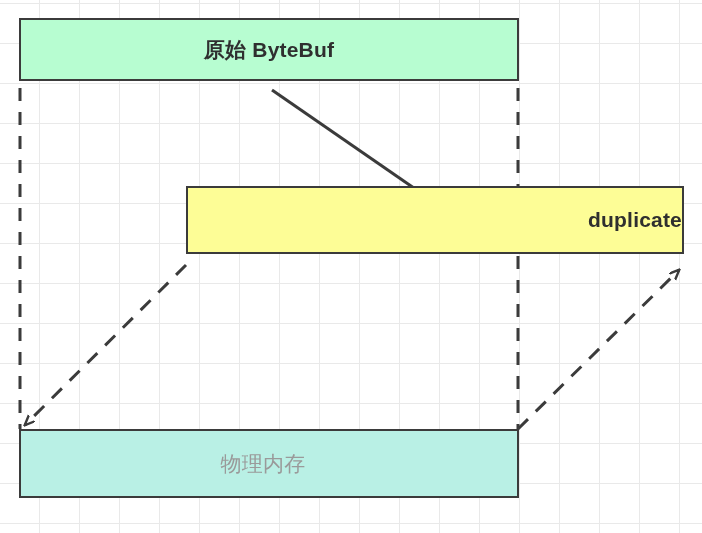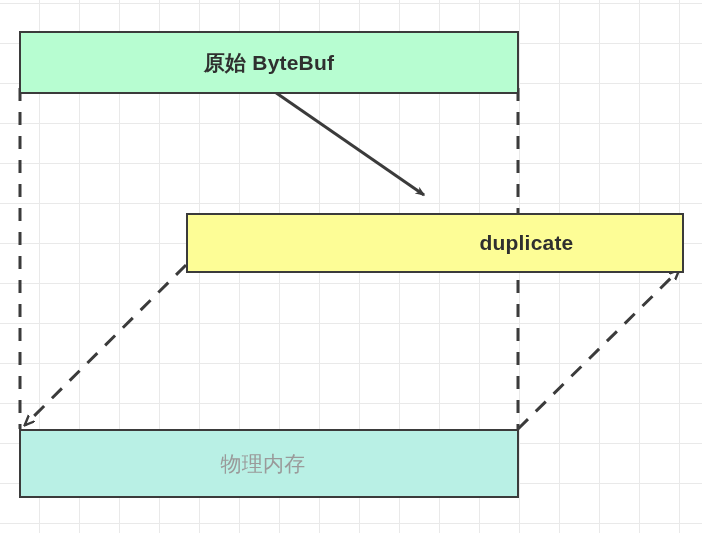--- a/index.html
+++ b/index.html
@@ -35,36 +35,36 @@
     align-items: center;
     justify-content: center;
   }
   .node-label {
     font-size: 21px;
     letter-spacing: 0.2px;
     white-space: nowrap;
   }
   #node-original {
     left: 19px;
-    top: 31px;
+    top: 18px;
     width: 500px;
     height: 63px;
     background: #b7fdd1;
   }
   #node-original .node-label {
     font-weight: bold;
     color: #2f2f2f;
   }
   #node-duplicate {
     left: 186px;
-    top: 213px;
+    top: 186px;
     width: 498px;
-    height: 60px;
+    height: 68px;
     background: #fdfd96;
-    justify-content: center;
+    justify-content: flex-end;
   }
   #node-duplicate .node-label {
     font-weight: bold;
     color: #2f2f2f;
     margin-left: 183px;
   }
   #node-memory {
     left: 19px;
     top: 429px;
     width: 500px;

